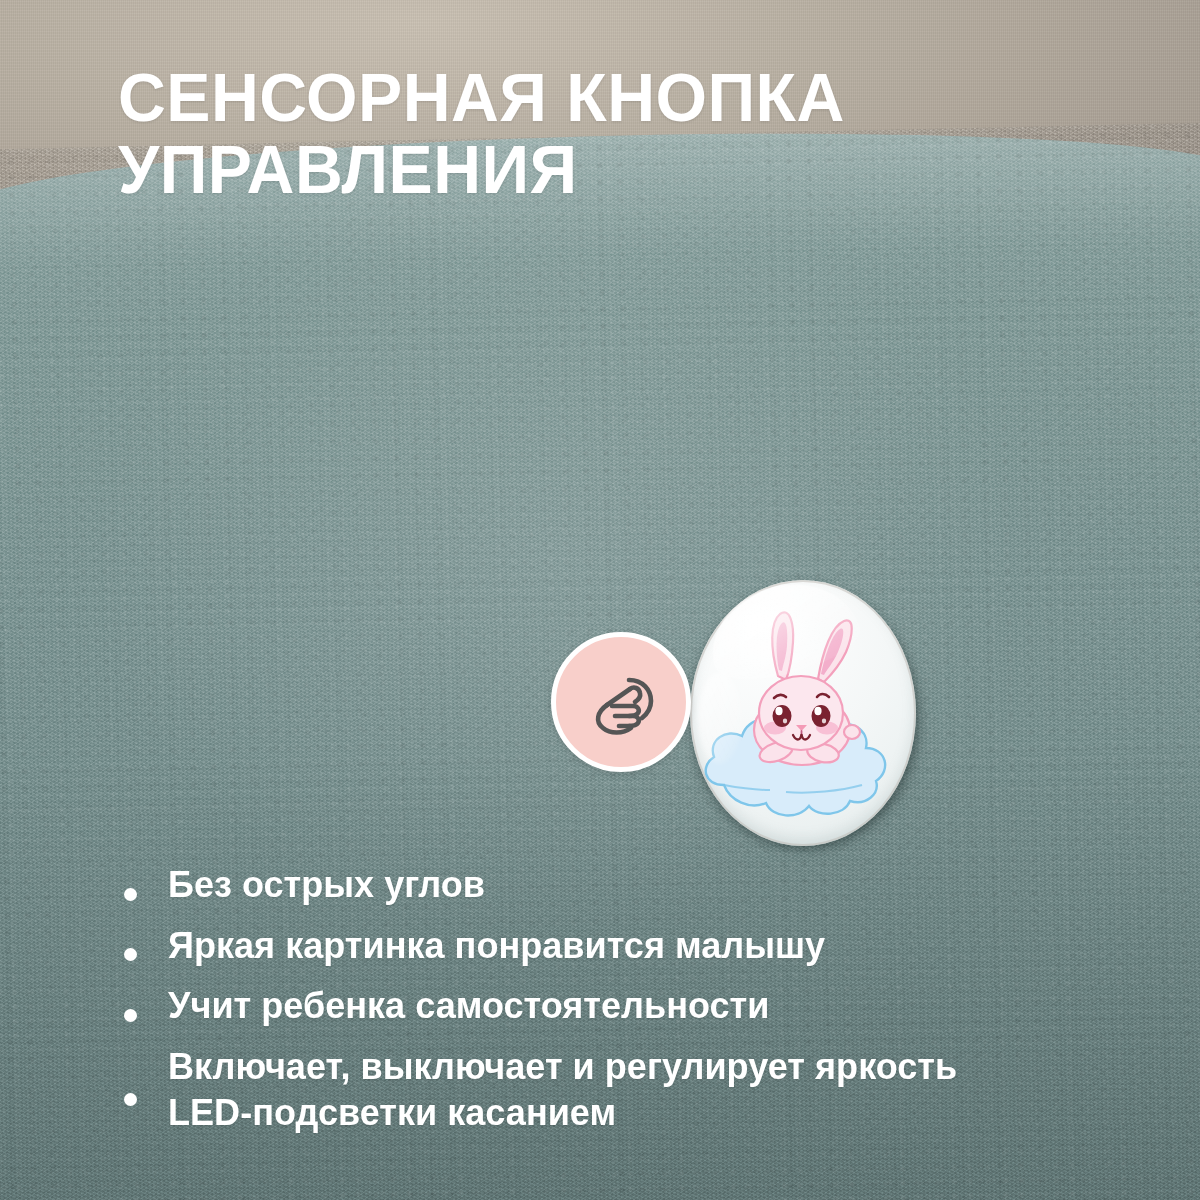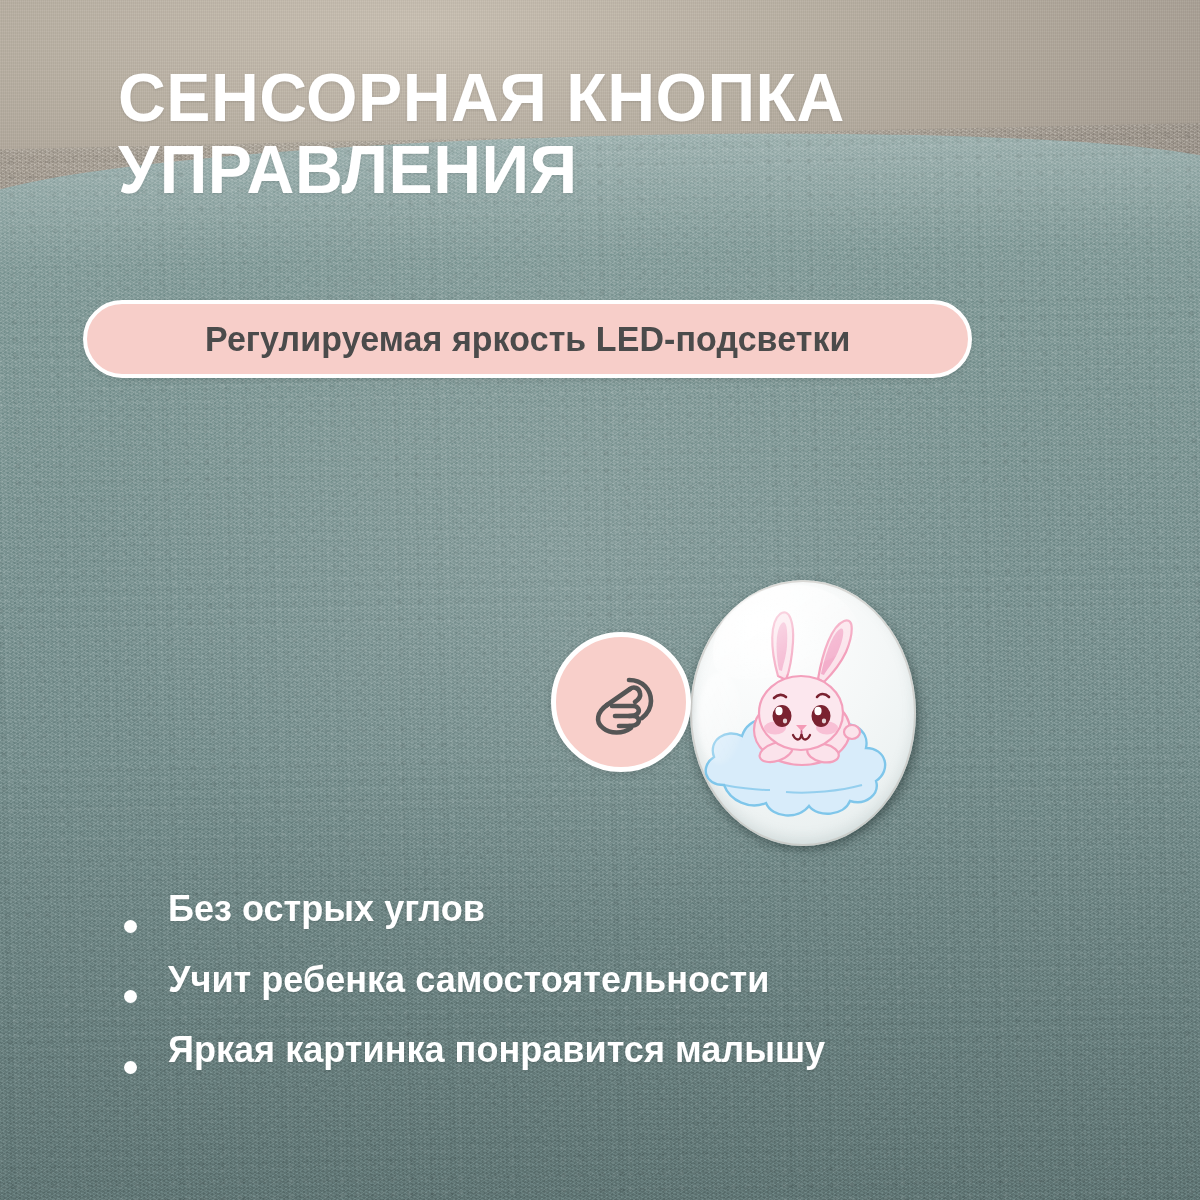--- a/index.html
+++ b/index.html
@@ -149,23 +149,22 @@
     background:linear-gradient(120deg, rgba(255,255,255,.7), rgba(255,255,255,0));
     filter:blur(2px);
   }
 
   
   .bullets{
     position:absolute;left:124px;top:862px;width:900px;
     color:#fff;
   }
   .bullet{
-    display:flex;align-items:flex-end;
+    display:flex;align-items:center;
     margin-bottom:14px;
-    margin-top:24px;
   }
   .bullet .dot{
     flex:0 0 auto;width:13px;height:13px;border-radius:50%;
     background:#fff;margin-top:18px;margin-right:31px;
   }
   .bullet .btext{
     font-size:37px;font-weight:bold;line-height:1.26;
     letter-spacing:0;
     transform:scaleX(.975);transform-origin:left top;
     text-shadow:0 1px 3px rgba(0,0,0,.13);
@@ -187,23 +186,20 @@
     <div class="fabric-tex"></div>
     <div class="fabric-tex2"></div>
     <div class="fabric-vig"></div>
   </div>
 
   <div class="headline">
     <span>Сенсорная кнопка</span>
     <span class="l2">управления</span>
   </div>
 
-  <div class="pill">
-    <span class="pill-text">Регулируемая яркость LED-подсветки</span>
-  </div>
 
   <div class="btn-shadow"></div>
   <div class="btn">
     <svg width="226" height="266" viewBox="0 0 226 266">
 
       <g>
         <path d="M34 205 C14 205 10 186 24 177 C18 160 36 148 52 156 C58 136 86 133 96 148
                  C104 131 133 130 142 147 C160 138 180 150 176 168 C196 168 202 190 186 201
                  C190 214 176 226 160 221 C154 236 128 238 119 226 C108 240 82 238 76 223
                  C60 230 40 221 34 205 Z" fill="#D8ECFA" stroke="#7FC6EA" stroke-width="2.4"></path>
@@ -270,21 +266,25 @@
     </svg>
   </div>
 
   <div class="bullets">
     <div class="bullet">
       <span class="dot"></span>
       <span class="btext">Без острых углов</span>
     </div>
     <div class="bullet">
       <span class="dot"></span>
+      <span class="btext">Яркая картинка понравится малышу</span>
+    </div>
+    <div class="bullet">
+      <span class="dot"></span>
       <span class="btext">Учит ребенка самостоятельности</span>
     </div>
     <div class="bullet">
       <span class="dot"></span>
-      <span class="btext">Яркая картинка понравится малышу</span>
+      <span class="btext">Включает, выключает и регулирует яркость LED-подсветки касанием</span>
     </div>
   </div>
 
 </div>
 
 </body></html>

